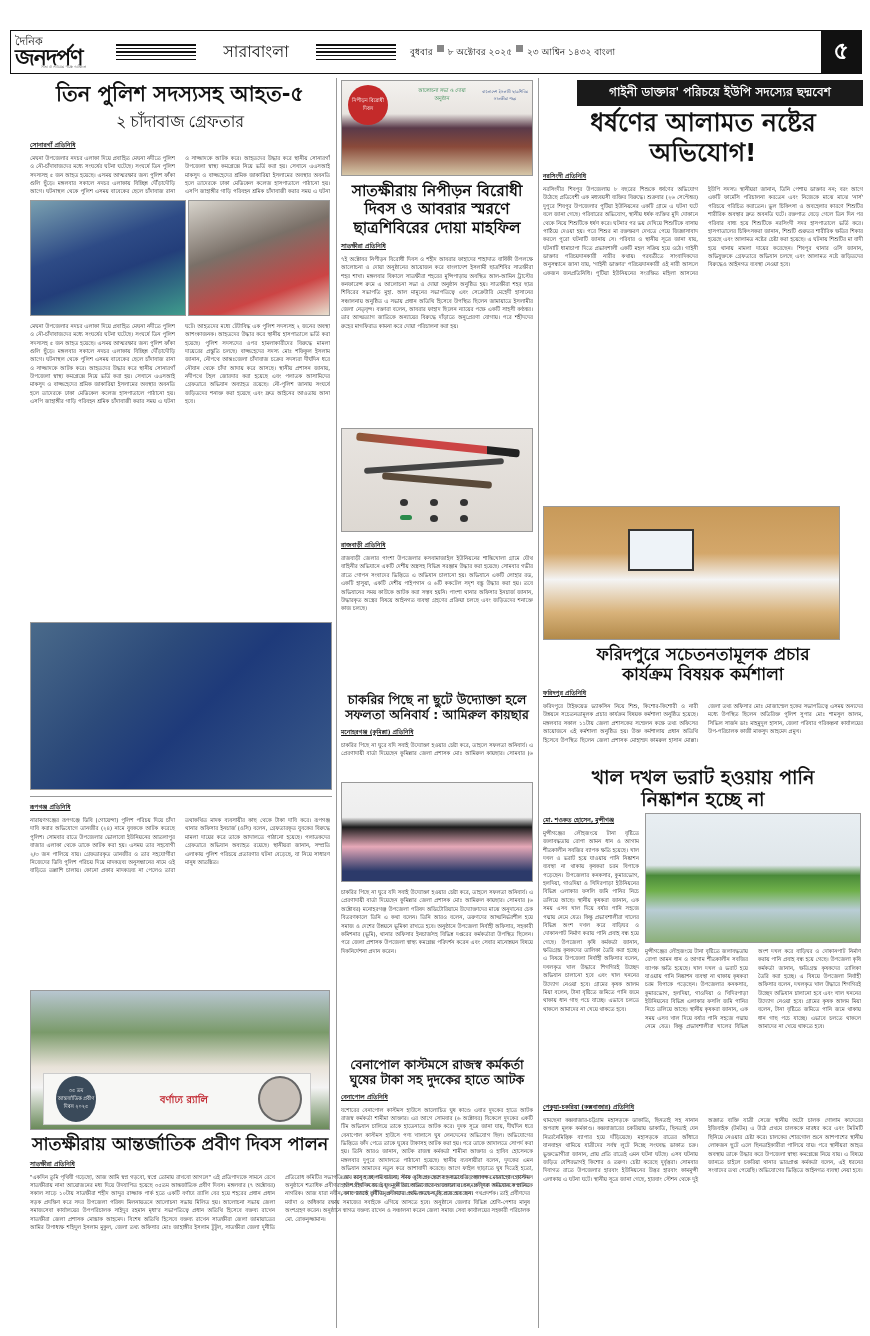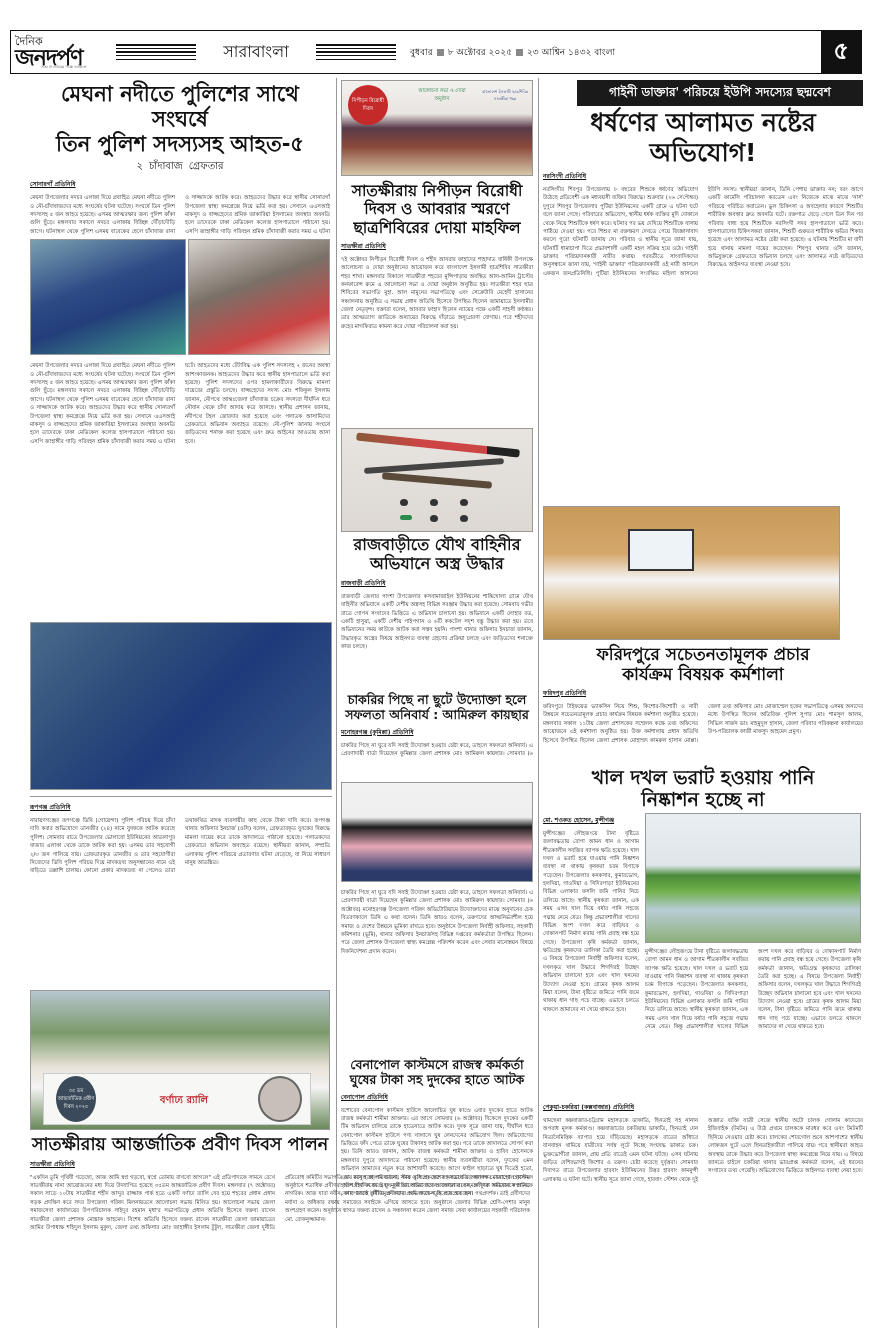--- a/index.html
+++ b/index.html
@@ -7,27 +7,27 @@
   body { font-family: "DejaVu Serif", serif; color: #111; position: relative; }
 
   .masthead { position: absolute; left: 10px; top: 30px; width: 852px; height: 44px; border: 1.5px solid #111; display: flex; align-items: center; }
   .brand { width: 105px; padding-left: 4px; position: relative; height: 100%; }
   .brand .small { font-size: 11px; position: absolute; top: 2px; left: 4px; }
   .brand .big { font-size: 22px; font-weight: bold; position: absolute; top: 9px; left: 4px; letter-spacing: -1px; font-family: "DejaVu Sans", sans-serif; }
   .brand .tag { font-size: 4px; position: absolute; bottom: 2px; left: 30px; color: #333; }
   .rule-block { height: 16px; display: flex; flex-direction: column; justify-content: space-between; }
   .rule-block span { display: block; height: 1.5px; background: #111; }
   .section-name { font-size: 16px; width: 120px; text-align: center; font-family: Liberation Mono, monospace; }
-  .dateline { font-size: 9px; margin-left: 14px; flex: 1; font-family: "DejaVu Sans", sans-serif; display: flex; align-items: center; gap: 4px; }
+  .dateline { font-size: 9px; margin-left: 14px; flex: 1; font-family: "DejaVu Sans", sans-serif; display: flex; align-items: flex-start; gap: 4px; }
   .dateline .sq { display: inline-block; width: 7px; height: 7px; background: #888; }
   .pageno { width: 40px; height: 100%; background: #111; color: #fff; font-size: 24px; font-weight: bold; display: flex; align-items: center; justify-content: center; font-family: "DejaVu Sans", sans-serif; }
 
   .story { position: absolute; }
   .headline { font-family: "DejaVu Sans", sans-serif; text-align: center; font-weight: bold; line-height: 1.18; color: #111; }
-  .subhead { font-family: Liberation Mono, monospace; text-align: center; font-size: 10px; margin-top: 2px; }
+  .subhead { font-family: Liberation Serif, serif; text-align: center; font-size: 16px; margin-top: 2px; }
   .byline { font-size: 6px; text-decoration: underline; font-weight: bold; margin: 4px 0 3px 0; font-family: "DejaVu Sans", sans-serif; }
   .body { font-size: 5.4px; line-height: 1.55; text-align: justify; color: #222; font-family: "DejaVu Sans", sans-serif; }
   .cols2 { column-count: 2; column-gap: 10px; }
   .photo { border: 1px solid #999; overflow: hidden; position: relative; }
   .vrule { position: absolute; width: 1px; background: #999; }
   .hrule { position: absolute; height: 1px; background: #999; }
 
   .kicker { background: #1a1a1a; color: #fff; font-family: "DejaVu Sans", sans-serif; font-size: 12px; text-align: center; padding: 3px 0; font-weight: bold; margin-left: 34px; }
 
   .ph-police { background: linear-gradient(135deg,#4a6a8a 0%,#2c4a7a 35%,#1e3a7a 55%,#3a5a8a 100%); }
@@ -74,21 +74,20 @@
     <span>২৩ আশ্বিন ১৪৩২ বাংলা</span>
   </div>
   <div class="pageno">৫</div>
 </header>
 
 <div class="vrule" style="left:336px; top:78px; height:1250px;"></div>
 <div class="vrule" style="left:538px; top:78px; height:1250px;"></div>
 
 <article class="story" style="left:30px; top:82px; width:300px;">
   <h1 class="headline" style="font-size:21px;">
-    <div>মেঘনা নদীতে পুলিশের সাথে সংঘর্ষে</div>
     <div>তিন পুলিশ সদস্যসহ আহত-৫</div>
   </h1>
   <div class="subhead">২ চাঁদাবাজ গ্রেফতার</div>
   <div class="byline">সোনারগাঁ প্রতিনিধি</div>
   <div class="body cols2" style="height:42px; overflow:hidden;">মেঘনা উপজেলার নদচর এলাকা দিয়ে প্রবাহিত মেঘনা নদীতে পুলিশ ও নৌ-চাঁদাবাজদের মধ্যে সংঘর্ষের ঘটনা ঘটেছে। সংঘর্ষে তিন পুলিশ সদস্যসহ ৫ জন আহত হয়েছে। এসময় আত্মরক্ষার জন্য পুলিশ ফাঁকা গুলি ছুঁড়ে। মঙ্গলবার সকালে নদচর এলাকায় বিচ্ছিন্ন দৌঁড়াদৌড়ি আগে। ঘটনাস্থল থেকে পুলিশ এসময় বাবেকের ছেলে চাঁদাবাজ রানা ও সাজ্জাদকে আটক করে। আহতদের উদ্ধার করে স্থানীয় সোনারগাঁ উপজেলা স্বাস্থ্য কমপ্লেক্সে নিয়ে ভর্তি করা হয়। সেখানে এএসআই মাকসুদ ও বাজ্জহেদের শ্রমিক জাকারিয়া ইসলামের অবস্থার অবনতি হলে তাদেরকে ঢাকা মেডিকেল কলেজ হাসপাতালে পাঠানো হয়। এসপি জাহাঙ্গীর গাড়ি পরিবহন শ্রমিক চাঁদাবাজী করার সময় এ ঘটনা ঘটে। আহতদের মধ্যে টেটাবিদ্ধ এক পুলিশ সদস্যসহ ২ জনের অবস্থা আশংকাজনক। আহতদের উদ্ধার করে স্থানীয় হাসপাতালে ভর্তি করা হয়েছে। পুলিশ সদস্যদের ওপর হামলাকারীদের বিরুদ্ধে মামলা দায়েরের প্রস্তুতি চলছে। বাজ্জহেদের সদস্য মোঃ শফিকুল ইসলাম জানান, নৌপথে আন্তঃজেলা চাঁদাবাজ চক্রের সদস্যরা দীর্ঘদিন ধরে নৌযান থেকে চাঁদা আদায় করে আসছে। স্থানীয় প্রশাসন জানায়, নদীপথে টহল জোরদার করা হয়েছে এবং পলাতক আসামিদের গ্রেফতারে অভিযান অব্যাহত রয়েছে। নৌ-পুলিশ জানায় সংঘর্ষে জড়িতদের শনাক্ত করা হয়েছে এবং দ্রুত আইনের আওতায় আনা হবে।</div>
   <div style="display:flex; gap:2px; margin-top:4px; height:116px;">
     <div class="photo ph-hosp1" style="width:156px;"></div>
     <div class="photo ph-hosp2" style="width:142px;"></div>
   </div>
   <div class="body cols2" style="height:180px; overflow:hidden; margin-top:6px;">মেঘনা উপজেলার নদচর এলাকা দিয়ে প্রবাহিত মেঘনা নদীতে পুলিশ ও নৌ-চাঁদাবাজদের মধ্যে সংঘর্ষের ঘটনা ঘটেছে। সংঘর্ষে তিন পুলিশ সদস্যসহ ৫ জন আহত হয়েছে। এসময় আত্মরক্ষার জন্য পুলিশ ফাঁকা গুলি ছুঁড়ে। মঙ্গলবার সকালে নদচর এলাকায় বিচ্ছিন্ন দৌঁড়াদৌড়ি আগে। ঘটনাস্থল থেকে পুলিশ এসময় বাবেকের ছেলে চাঁদাবাজ রানা ও সাজ্জাদকে আটক করে। আহতদের উদ্ধার করে স্থানীয় সোনারগাঁ উপজেলা স্বাস্থ্য কমপ্লেক্সে নিয়ে ভর্তি করা হয়। সেখানে এএসআই মাকসুদ ও বাজ্জহেদের শ্রমিক জাকারিয়া ইসলামের অবস্থার অবনতি হলে তাদেরকে ঢাকা মেডিকেল কলেজ হাসপাতালে পাঠানো হয়। এসপি জাহাঙ্গীর গাড়ি পরিবহন শ্রমিক চাঁদাবাজী করার সময় এ ঘটনা ঘটে। আহতদের মধ্যে টেটাবিদ্ধ এক পুলিশ সদস্যসহ ২ জনের অবস্থা আশংকাজনক। আহতদের উদ্ধার করে স্থানীয় হাসপাতালে ভর্তি করা হয়েছে। পুলিশ সদস্যদের ওপর হামলাকারীদের বিরুদ্ধে মামলা দায়েরের প্রস্তুতি চলছে। বাজ্জহেদের সদস্য মোঃ শফিকুল ইসলাম জানান, নৌপথে আন্তঃজেলা চাঁদাবাজ চক্রের সদস্যরা দীর্ঘদিন ধরে নৌযান থেকে চাঁদা আদায় করে আসছে। স্থানীয় প্রশাসন জানায়, নদীপথে টহল জোরদার করা হয়েছে এবং পলাতক আসামিদের গ্রেফতারে অভিযান অব্যাহত রয়েছে। নৌ-পুলিশ জানায় সংঘর্ষে জড়িতদের শনাক্ত করা হয়েছে এবং দ্রুত আইনের আওতায় আনা হবে।</div>
@@ -138,24 +137,20 @@
   <div class="weapon" style="left:40px; top:48px; width:110px; height:7px; background:#5a4a3a; transform:rotate(5deg);"></div>
   <div class="weapon" style="left:58px; top:70px; width:8px; height:7px; background:#333; border-radius:50%;"></div>
   <div class="weapon" style="left:88px; top:70px; width:8px; height:7px; background:#333; border-radius:50%;"></div>
   <div class="weapon" style="left:118px; top:70px; width:8px; height:7px; background:#333; border-radius:50%;"></div>
   <div class="weapon" style="left:58px; top:86px; width:12px; height:5px; background:#2a8a4a;"></div>
   <div class="weapon" style="left:88px; top:86px; width:8px; height:7px; background:#333; border-radius:50%;"></div>
   <div class="weapon" style="left:118px; top:86px; width:8px; height:7px; background:#333; border-radius:50%;"></div>
 </div>
 
 <article class="story" style="left:341px; top:536px; width:192px;">
-  <h1 class="headline" style="font-size:16px;">
-    <div>রাজবাড়ীতে যৌথ বাহিনীর</div>
-    <div>অভিযানে অস্ত্র উদ্ধার</div>
-  </h1>
   <div class="byline">রাজবাড়ী প্রতিনিধি</div>
   <div class="body" style="height:90px; overflow:hidden;">রাজবাড়ী জেলার পাংশা উপজেলার কসবামাজাইল ইউনিয়নের শান্তিখোলা গ্রামে যৌথ বাহিনীর অভিযানে একটি দেশীয় অস্ত্রসহ বিভিন্ন সরঞ্জাম উদ্ধার করা হয়েছে। সোমবার গভীর রাতে গোপন সংবাদের ভিত্তিতে এ অভিযান চালানো হয়। অভিযানে একটি লোহার রড, একটি হাসুয়া, একটি দেশীয় পাইপগান ও ৬টি ককটেল সদৃশ বস্তু উদ্ধার করা হয়। তবে অভিযানের সময় কাউকে আটক করা সম্ভব হয়নি। পাংশা থানার অফিসার ইনচার্জ জানান, উদ্ধারকৃত অস্ত্রের বিষয়ে আইনগত ব্যবস্থা গ্রহণের প্রক্রিয়া চলছে এবং জড়িতদের শনাক্তে কাজ চলছে।</div>
 </article>
 
 <article class="story" style="left:341px; top:693px; width:192px;">
   <h1 class="headline" style="font-size:12.5px;">
     <div>চাকরির পিছে না ছুটে উদ্যোক্তা হলে</div>
     <div>সফলতা অনিবার্য : আমিরুল কায়ছার</div>
   </h1>
   <div class="byline">মনোহরগঞ্জ (কুমিল্লা) প্রতিনিধি</div>

